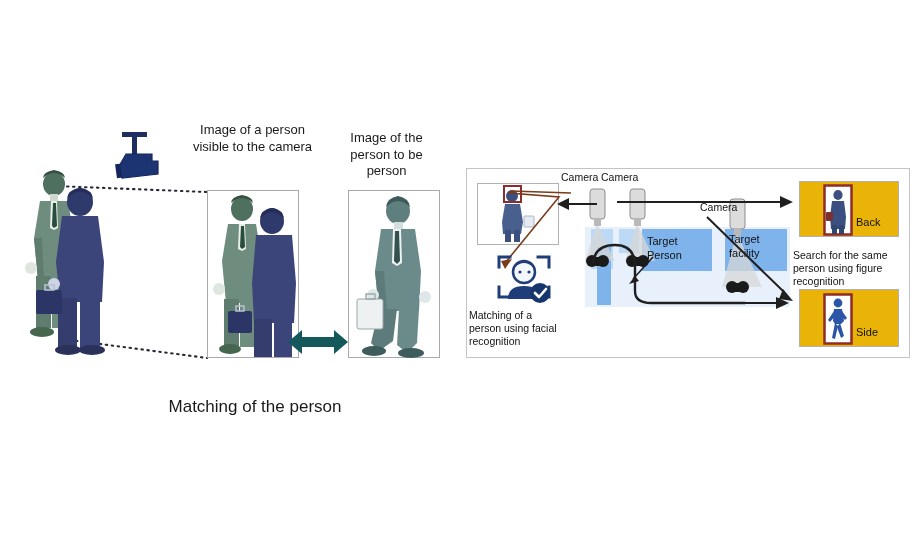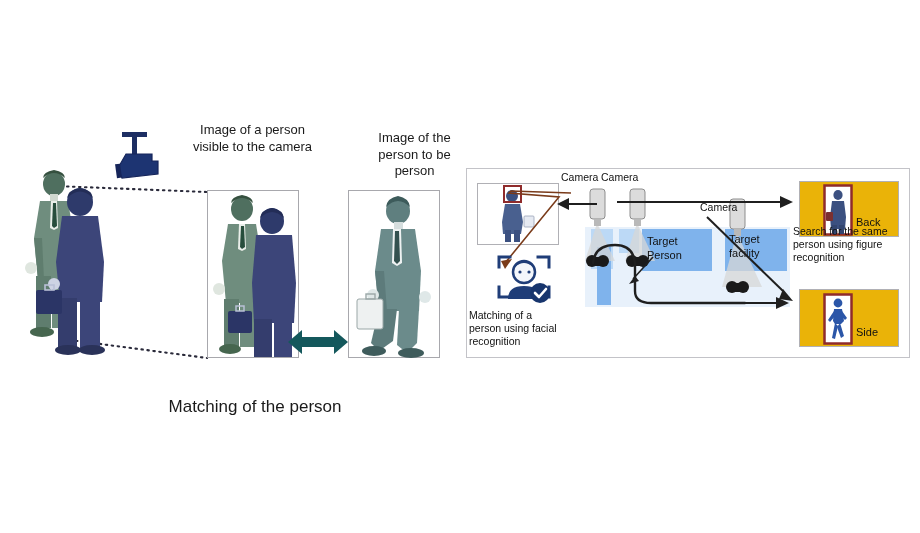--- a/index.html
+++ b/index.html
@@ -29,21 +29,21 @@
 
 <div class="stage">
 
   <div class="abs" id="left-panel">
 
     <div class="cap" style="left:170px;top:122px;width:165px;font-size:13px;">
       <div>Image of a person</div>
       <div>visible to the camera</div>
     </div>
 
-    <div class="cap" style="left:362px;top:130px;width:105px;font-size:13px;">
+    <div class="cap" style="left:334px;top:130px;width:105px;font-size:13px;">
       <div>Image of the</div>
       <div>person to be</div>
       <div>person</div>
     </div>
 
     <svg class="abs" style="left:108px;top:132px;" width="58" height="52" viewBox="0 0 58 52">
       <rect x="24" y="2" width="5" height="20" fill="#1d2e63"></rect>
       <rect x="14" y="0" width="25" height="5" fill="#1d2e63"></rect>
       <g fill="#1d3472" stroke="#16255a" stroke-width="1.2">
         <path d="M18,22 L44,22 L44,29 L50,29 L50,42 L14,46 L10,36 Z"></path>
@@ -266,21 +266,21 @@
         <rect x="0.5" y="0.5" width="27" height="49" fill="#fff" stroke="#8f2b2b" stroke-width="2.5"></rect>
         <ellipse cx="14" cy="10" rx="4.6" ry="5" fill="#3b5080"></ellipse>
         <path d="M8,16 L20,16 L22,32 L21,44 L7,44 L6,32 Z" fill="#3b5080"></path>
         <rect x="8" y="40" width="5" height="9" fill="#32456f"></rect>
         <rect x="15" y="40" width="5" height="9" fill="#32456f"></rect>
         <rect x="2" y="27" width="7" height="9" rx="1" fill="#7b3030"></rect>
       </svg>
       <div class="rp-label" style="left:56px;top:34px;width:40px;font-size:11px;">Back</div>
     </div>
 
-    <div class="rp-label" style="left:326px;top:56px;width:112px;">
+    <div class="rp-label" style="left:326px;top:80px;width:112px;">
       <div>Search for the same</div>
       <div>person using figure</div>
       <div>recognition</div>
     </div>
 
     <div class="rp-box" style="left:332px;top:120px;width:100px;height:58px;">
       <svg class="abs" style="left:24px;top:4px;" width="28" height="50" viewBox="0 0 28 50">
         <rect x="0.5" y="0.5" width="27" height="49" fill="#fff" stroke="#8f2b2b" stroke-width="2.5"></rect>
         <circle cx="14" cy="9" r="4.4" fill="#2b56a8"></circle>
         <path d="M10,15 L18,15 L20,27 L17,30 L11,30 L9,27 Z" fill="#2b56a8"></path>

